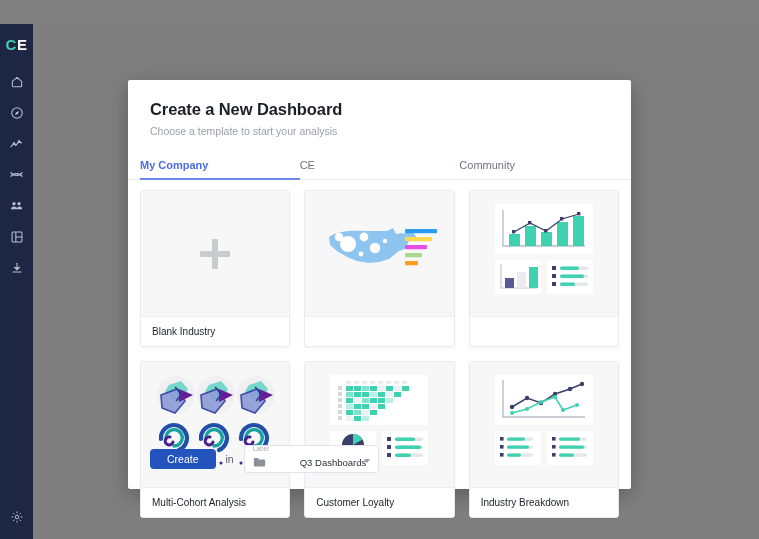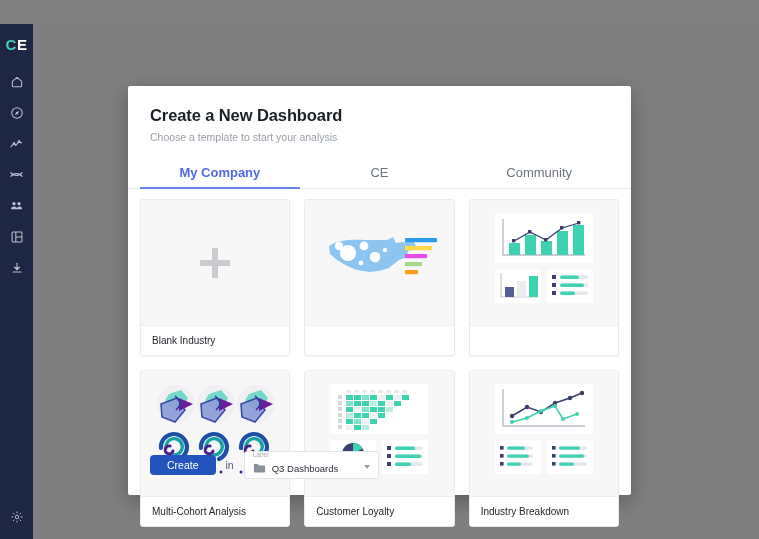--- a/index.html
+++ b/index.html
@@ -28,21 +28,21 @@
   .nav-item {
     width: 33px; height: 31px;
     display: flex; align-items: center; justify-content: center;
   }
   .nav-item svg { display: block; }
   .sidebar-spacer { flex: 1 1 auto; }
   .sidebar-bottom { padding-bottom: 8px; }
 
   
   .modal {
-    position: absolute; left: 128px; top: 62px;
+    position: absolute; left: 128px; top: 56px;
     width: 503px; height: 409px;
     background: #ffffff;
     border-radius: 2px;
     box-shadow: 0 6px 22px rgba(0,0,0,.28);
     padding: 0 0 0 0;
   }
   .modal-head { padding: 20px 22px 0 22px; }
   .modal-title {
     font-size: 16.5px; font-weight: 700; color: #1b1f27;
     letter-spacing: -0.1px;
@@ -54,22 +54,21 @@
 
   
   .tabs {
     margin-top: 16px;
     display: flex;
     border-bottom: 1px solid #e7e9ec;
     padding: 0 12px;
   }
   .tab {
     flex: 1 1 0;
-    text-align: center;
-    font-size: 13px;
+    font-size: 11px;
     color: #6e747e;
     padding: 6px 0 7px 0;
     border-bottom: 2px solid transparent;
     margin-bottom: -1px;
     cursor: pointer;
   }
   .tab.active { color: #4e6ce0; font-weight: 600; border-bottom-color: #6d86e8; }
 
   
   .grid {
@@ -125,20 +124,21 @@
   .in-word { font-size: 10.5px; color: #5a6070; }
   .select-wrap {
     position: relative;
     width: 135px; height: 28px;
     border: 1px solid #e2e4e8;
     border-radius: 3px;
     background: #fff;
     display: flex; align-items: center;
     padding: 0 8px;
     cursor: pointer;
+    gap: 28px;
   }
   .select-float-label {
     position: absolute; left: 8px; top: -1px;
     font-size: 6.5px; color: #a7acb4;
   }
   .folder-ic { margin-right: 6px; margin-top: 5px; }
   .select-value { font-size: 9.5px; color: #2a2e36; margin-top: 6px; }
   .caret {
     position: absolute; right: 8px; top: 13px;
     width: 0; height: 0;

